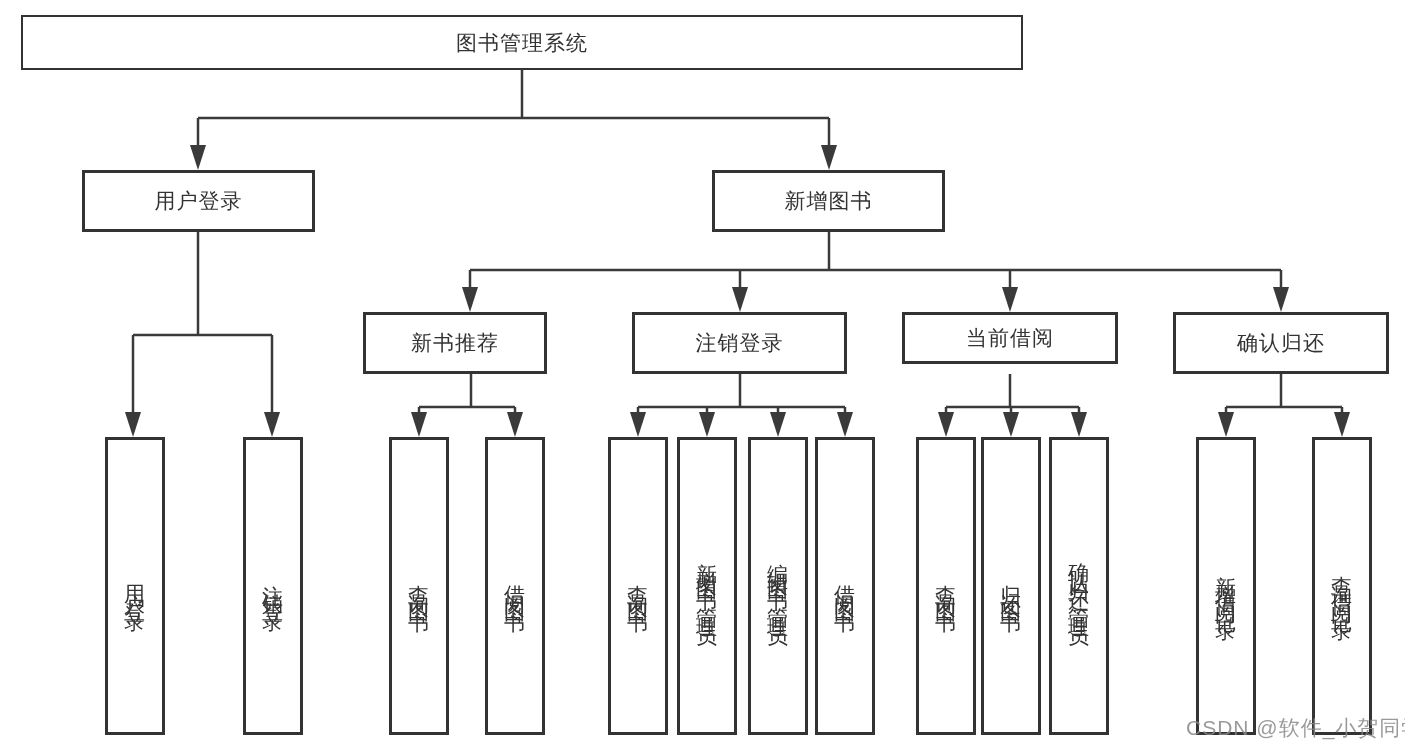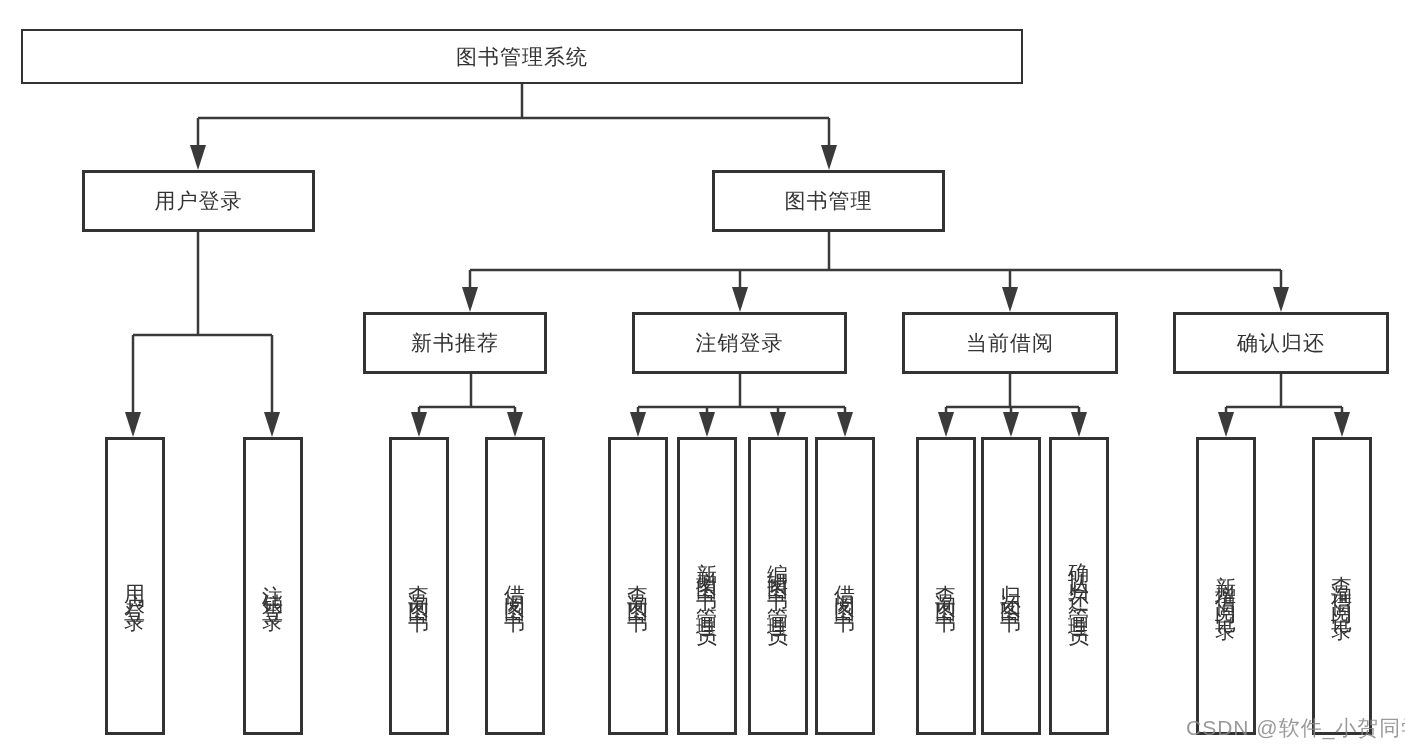--- a/index.html
+++ b/index.html
@@ -96,38 +96,38 @@
       <line x1="1079" y1="407" x2="1079" y2="415" stroke="#3a3a3a" stroke-width="2.5"></line>
       <polygon points="1071,412 1087,412 1079,437" fill="#3a3a3a"></polygon>
       <line x1="1281" y1="374" x2="1281" y2="407" stroke="#3a3a3a" stroke-width="2.5"></line>
       <line x1="1226" y1="407" x2="1342" y2="407" stroke="#3a3a3a" stroke-width="2.5"></line>
       <line x1="1226" y1="407" x2="1226" y2="415" stroke="#3a3a3a" stroke-width="2.5"></line>
       <polygon points="1218,412 1234,412 1226,437" fill="#3a3a3a"></polygon>
       <line x1="1342" y1="407" x2="1342" y2="415" stroke="#3a3a3a" stroke-width="2.5"></line>
       <polygon points="1334,412 1350,412 1342,437" fill="#3a3a3a"></polygon>
     </svg>
 
-  <div class="box h root" style="left:21px;top:29px;width:1002px;height:55px">
+  <div class="box h root" style="left:21px;top:15px;width:1002px;height:55px">
     <span>图书管理系统</span>
   </div>
 
   <div class="box h" style="left:82px;top:170px;width:233px;height:62px">
     <span>用户登录</span>
   </div>
   <div class="box h" style="left:712px;top:170px;width:233px;height:62px">
-    <span>图书管理</span>
+    <span>新增图书</span>
   </div>
 
   <div class="box h" style="left:363px;top:312px;width:184px;height:62px">
     <span>新书推荐</span>
   </div>
   <div class="box h" style="left:632px;top:312px;width:215px;height:62px">
     <span>注销登录</span>
   </div>
-  <div class="box h" style="left:902px;top:312px;width:216px;height:62px">
+  <div class="box h" style="left:902px;top:312px;width:216px;height:52px">
     <span>当前借阅</span>
   </div>
   <div class="box h" style="left:1173px;top:312px;width:216px;height:62px">
     <span>确认归还</span>
   </div>
 
   <div class="box v" style="left:105px;top:437px;width:60px;height:298px">
     <span class="vtext">用户登录</span>
   </div>
   <div class="box v" style="left:243px;top:437px;width:60px;height:298px">

